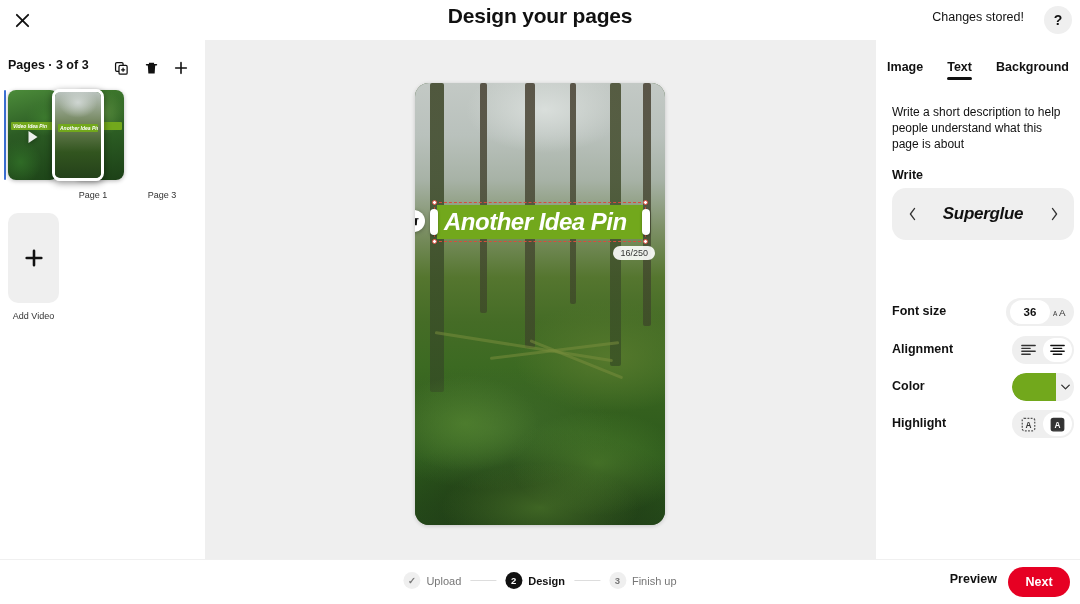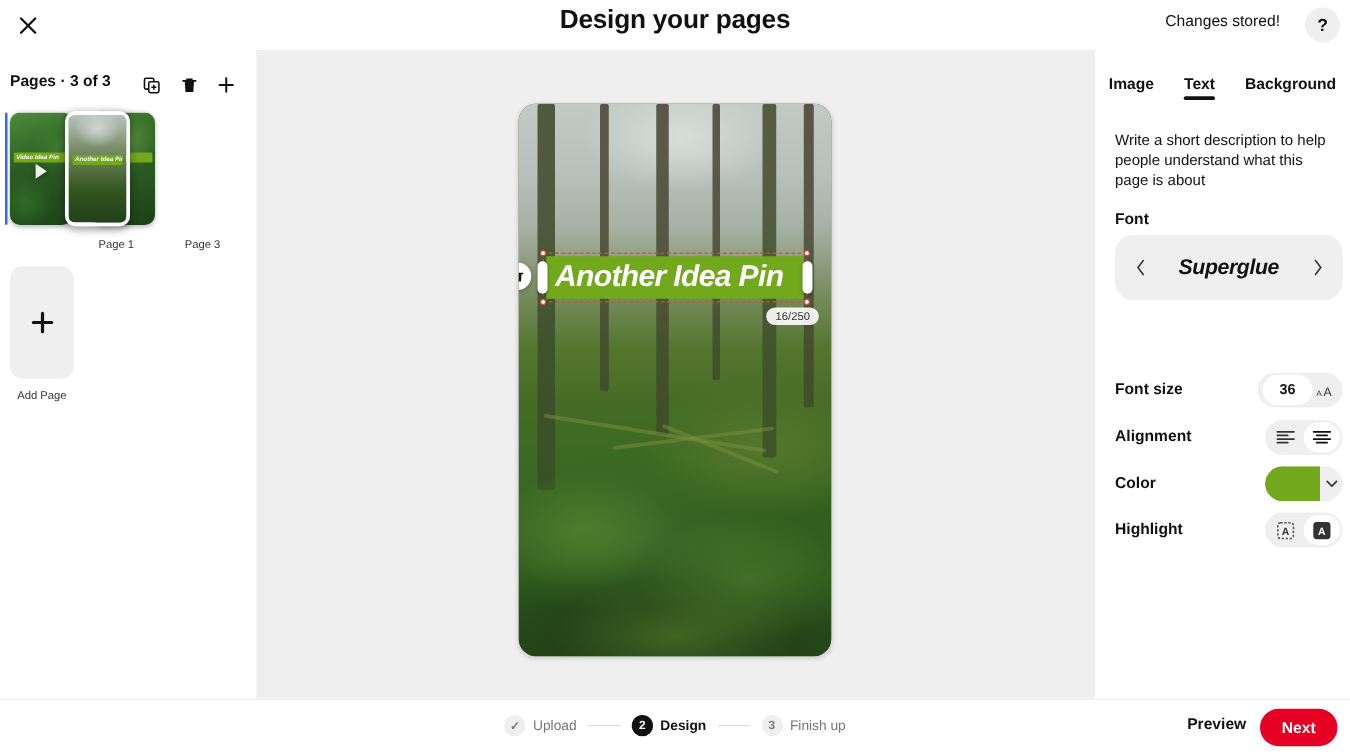--- a/index.html
+++ b/index.html
@@ -426,21 +426,21 @@
       <div class="thumb-caption cap2">Page 1</div>
       <div class="thumb-caption cap3">Page 3</div>
     </div>
 
     <div class="add-page-wrap">
       <button class="add-page-card">
         <svg width="22" height="22" viewBox="0 0 24 24">
           <path d="M12 4v16 M4 12h16" stroke="#111" stroke-width="2.8" stroke-linecap="round"></path>
         </svg>
       </button>
-      <div class="add-page-label">Add Page</div>
+      <div class="add-page-label">Add Video</div>
     </div>
   </div>
 
   <div class="canvas-area">
     <div class="page-canvas">
       <div class="photo">
         <div class="trunk tr1"></div>
         <div class="trunk tr2"></div>
         <div class="trunk tr3"></div>
         <div class="trunk tr4"></div>
@@ -476,21 +476,21 @@
 
   <div class="options-panel">
     <div class="tabs">
       <button class="tab inactive">Image</button>
       <button class="tab active">Text</button>
       <button class="tab inactive">Background</button>
     </div>
 
     <div class="desc">Write a short description to help people understand what this page is about</div>
 
-    <div class="section-label lbl-font">Font</div>
+    <div class="section-label lbl-font">Write</div>
     <div class="font-picker">
       <button class="arrow-btn">
         <svg width="9" height="14" viewBox="0 0 12 20">
           <path d="M9 2 L3 10 L9 18" fill="none" stroke="#333" stroke-width="1.8" stroke-linecap="round" stroke-linejoin="round"></path>
         </svg>
       </button>
       <span class="font-name">Superglue</span>
       <button class="arrow-btn">
         <svg width="9" height="14" viewBox="0 0 12 20">
           <path d="M3 2 L9 10 L3 18" fill="none" stroke="#333" stroke-width="1.8" stroke-linecap="round" stroke-linejoin="round"></path>

